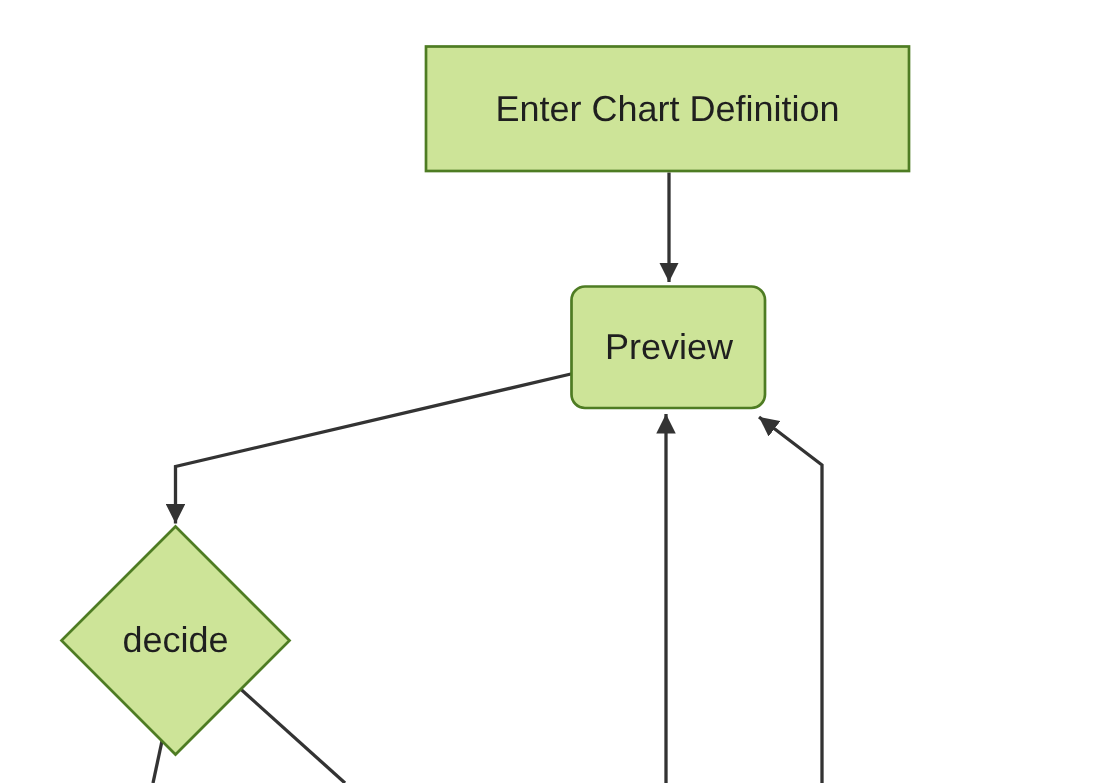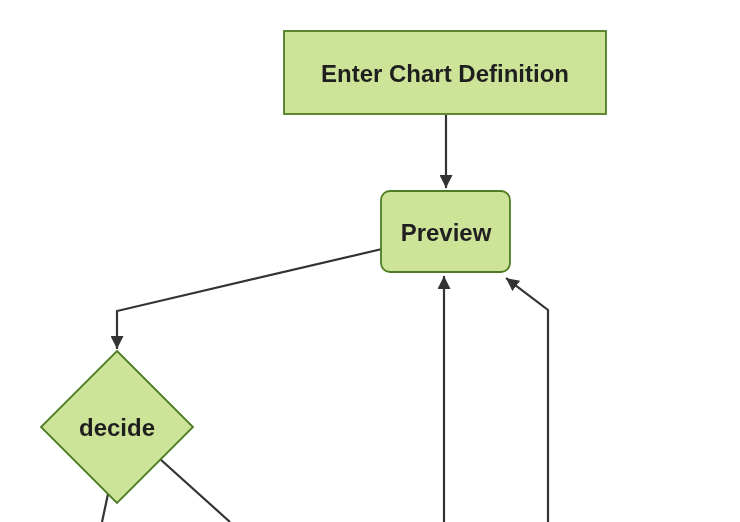--- a/index.html
+++ b/index.html
@@ -7,21 +7,20 @@
     padding: 0;
     background: #ffffff;
     font-family: "Liberation Sans", sans-serif;
   }
   .stage {
     position: relative;
     width: 700px;
     height: 522px;
     background: var(--background, #ffffff);
     overflow: hidden;
-    font-weight: bold;
   }
   .flow-svg { display: block; }
   .node-shape {
     fill: var(--node-fill, #cde498);
     stroke: var(--node-border, #4e7c23);
     stroke-width: 1.8px;
   }
   .edge-path {
     fill: none;
     stroke: var(--edge, #333333);

